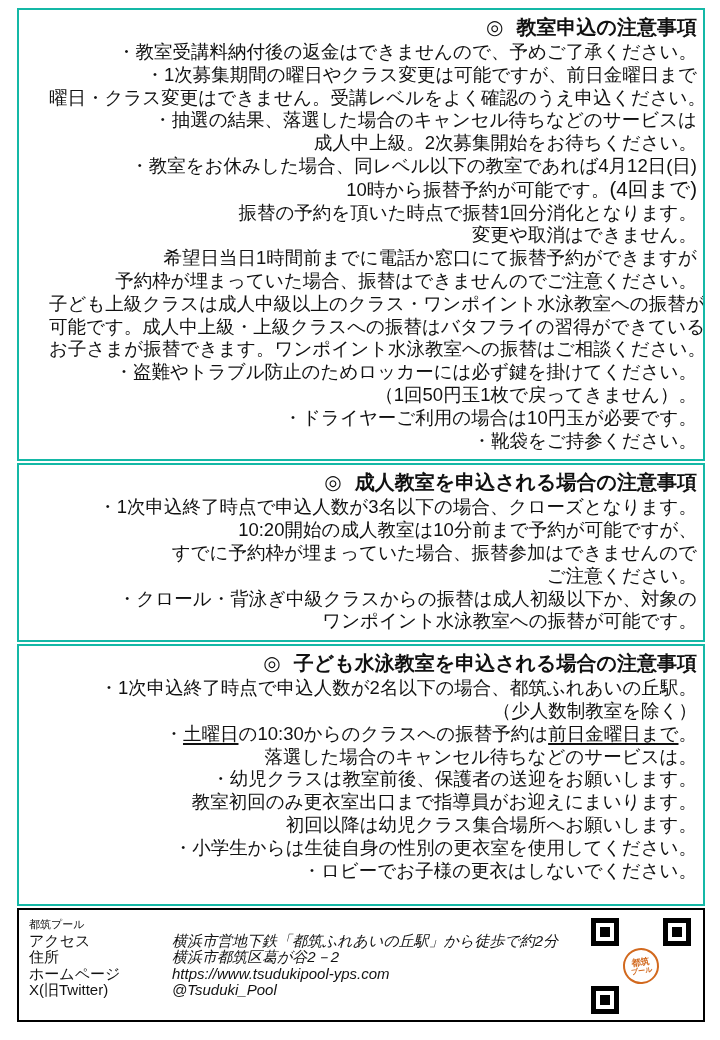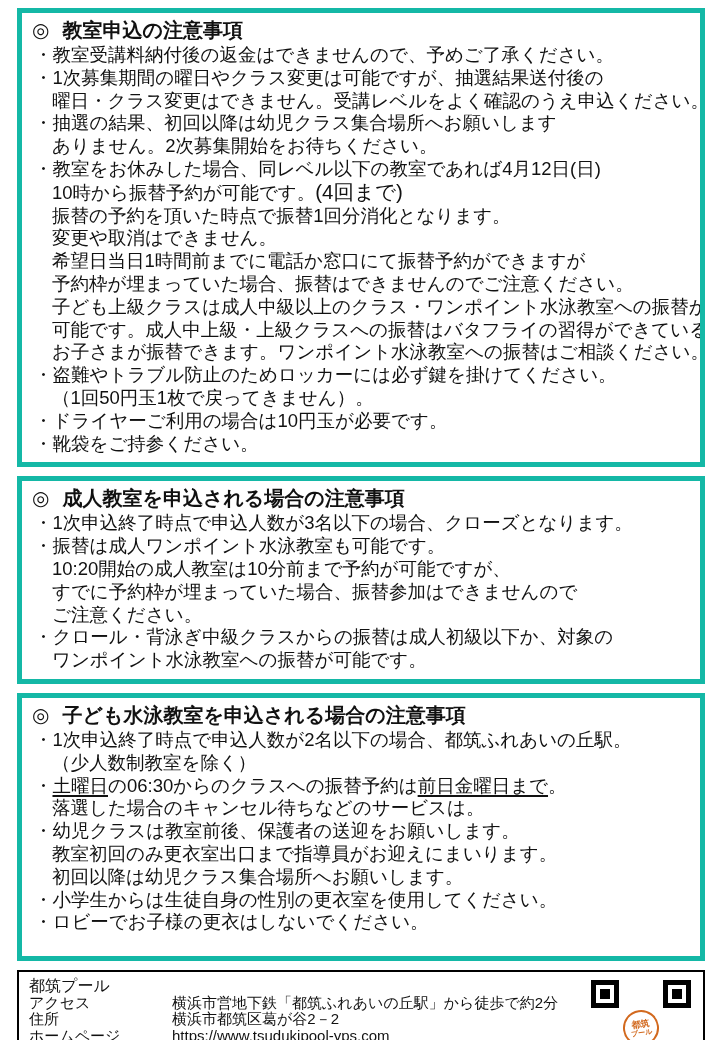--- a/index.html
+++ b/index.html
@@ -4,27 +4,28 @@
 <style>
   html,body{margin:0;padding:0;background:#ffffff;}
   body{
     width:720px;height:1040px;
     font-family:"Liberation Sans","DejaVu Sans",sans-serif;
     color:#111;
     -webkit-font-smoothing:antialiased;
   }
   .page{padding:8px 15px 0 17px;box-sizing:border-box;}
   .box{
-    border:5px solid #14b8a6;
+    border:2px solid #14b8a6;
     width:688px;
     box-sizing:border-box;
-    margin-bottom:9px;
+    margin-bottom:2px;
     padding:4px 6px 7px 10px;
     background:#fff;
     overflow:hidden;
+    text-align:right;
   }
   .box-title{
     font-size:20px;
     font-weight:700;
     line-height:27px;
     white-space:nowrap;
   }
   .box-title .marker{margin-right:13px;font-weight:400;}
   .line{
     font-size:18.5px;
@@ -41,24 +42,24 @@
   .footer-box{
     border:2px solid #000;
     width:688px;
     box-sizing:border-box;
     padding:6px 8px 6px 10px;
     display:flex;
     align-items:flex-start;
     background:#fff;
   }
   .footer-left{flex:1;}
-  .footer-name{font-size:16px;line-height:16.5px;}
+  .footer-name{font-size:11px;line-height:16.5px;}
   .footer-row{display:flex;font-size:15px;line-height:16.5px;}
   .footer-label{width:143px;flex-shrink:0;}
-  .footer-value{white-space:nowrap;}
+  .footer-value{white-space:nowrap;font-style:italic;}
 
   
   .qr{
     position:relative;
     width:100px;height:96px;
     margin-top:2px;margin-right:4px;
     background:#fff;
     background-image:
       repeating-linear-gradient(0deg,#000 0 4px,transparent 4px 7px,#000 7px 9px,transparent 9px 15px),
       repeating-linear-gradient(90deg,#000 0 4px,#fff 4px 8px,#000 8px 10px,#fff 10px 17px);
@@ -105,59 +106,58 @@
 </head>
 <body>
 
 <div class="page">
 
   <div class="box">
     <div class="box-title">
       <span class="marker">◎</span><span>教室申込の注意事項</span>
     </div>
     <div class="line indent0">・教室受講料納付後の返金はできませんので、予めご了承ください。</div>
-    <div class="line indent0">・1次募集期間の曜日やクラス変更は可能ですが、抽選結果送付後の</div>
+    <div class="line indent0">・1次募集期間の曜日やクラス変更は可能ですが、前日金曜日まで</div>
     <div class="line indent1">曜日・クラス変更はできません。受講レベルをよく確認のうえ申込ください。</div>
-    <div class="line indent0">・抽選の結果、初回以降は幼児クラス集合場所へお願いします</div>
-    <div class="line indent1">ありません。2次募集開始をお待ちください。</div>
+    <div class="line indent0">・抽選の結果、落選した場合のキャンセル待ちなどのサービスは</div>
+    <div class="line indent1">成人中上級。2次募集開始をお待ちください。</div>
     <div class="line indent0">・教室をお休みした場合、同レベル以下の教室であれば4月12日(日)</div>
     <div class="line indent1"><span>10時から振替予約が可能です。</span><span class="em-large">(4回まで)</span></div>
     <div class="line indent1">振替の予約を頂いた時点で振替1回分消化となります。</div>
     <div class="line indent1">変更や取消はできません。</div>
     <div class="line indent1 bold">希望日当日1時間前までに電話か窓口にて振替予約ができますが</div>
     <div class="line indent1">予約枠が埋まっていた場合、振替はできませんのでご注意ください。</div>
     <div class="line indent1">子ども上級クラスは成人中級以上のクラス・ワンポイント水泳教室への振替が</div>
     <div class="line indent1">可能です。成人中上級・上級クラスへの振替はバタフライの習得ができている</div>
     <div class="line indent1">お子さまが振替できます。ワンポイント水泳教室への振替はご相談ください。</div>
     <div class="line indent0">・盗難やトラブル防止のためロッカーには必ず鍵を掛けてください。</div>
     <div class="line indent1">（1回50円玉1枚で戻ってきません）。</div>
     <div class="line indent0">・ドライヤーご利用の場合は10円玉が必要です。</div>
     <div class="line indent0">・靴袋をご持参ください。</div>
   </div>
 
   <div class="box">
     <div class="box-title">
       <span class="marker">◎</span><span>成人教室を申込される場合の注意事項</span>
     </div>
     <div class="line indent0">・1次申込終了時点で申込人数が3名以下の場合、クローズとなります。</div>
-    <div class="line indent0">・振替は成人ワンポイント水泳教室も可能です。</div>
     <div class="line indent1">10:20開始の成人教室は10分前まで予約が可能ですが、</div>
     <div class="line indent1">すでに予約枠が埋まっていた場合、振替参加はできませんので</div>
     <div class="line indent1">ご注意ください。</div>
     <div class="line indent0">・クロール・背泳ぎ中級クラスからの振替は成人初級以下か、対象の</div>
     <div class="line indent1">ワンポイント水泳教室への振替が可能です。</div>
   </div>
 
   <div class="box" style="padding-bottom:22px;">
     <div class="box-title">
       <span class="marker">◎</span><span>子ども水泳教室を申込される場合の注意事項</span>
     </div>
     <div class="line indent0 bold">・1次申込終了時点で申込人数が2名以下の場合、都筑ふれあいの丘駅。</div>
     <div class="line indent1 bold">（少人数制教室を除く）</div>
-    <div class="line indent0 bold"><span>・</span><span class="u">土曜日</span><span>の06:30からのクラスへの振替予約は</span><span class="u">前日金曜日まで</span><span>。</span></div>
+    <div class="line indent0 bold"><span>・</span><span class="u">土曜日</span><span>の10:30からのクラスへの振替予約は</span><span class="u">前日金曜日まで</span><span>。</span></div>
     <div class="line indent1">落選した場合のキャンセル待ちなどのサービスは。</div>
     <div class="line indent0">・幼児クラスは教室前後、保護者の送迎をお願いします。</div>
     <div class="line indent1">教室初回のみ更衣室出口まで指導員がお迎えにまいります。</div>
     <div class="line indent1">初回以降は幼児クラス集合場所へお願いします。</div>
     <div class="line indent0">・小学生からは生徒自身の性別の更衣室を使用してください。</div>
     <div class="line indent0">・ロビーでお子様の更衣はしないでください。</div>
   </div>
 
   <div class="footer-box">
     <div class="footer-left">

